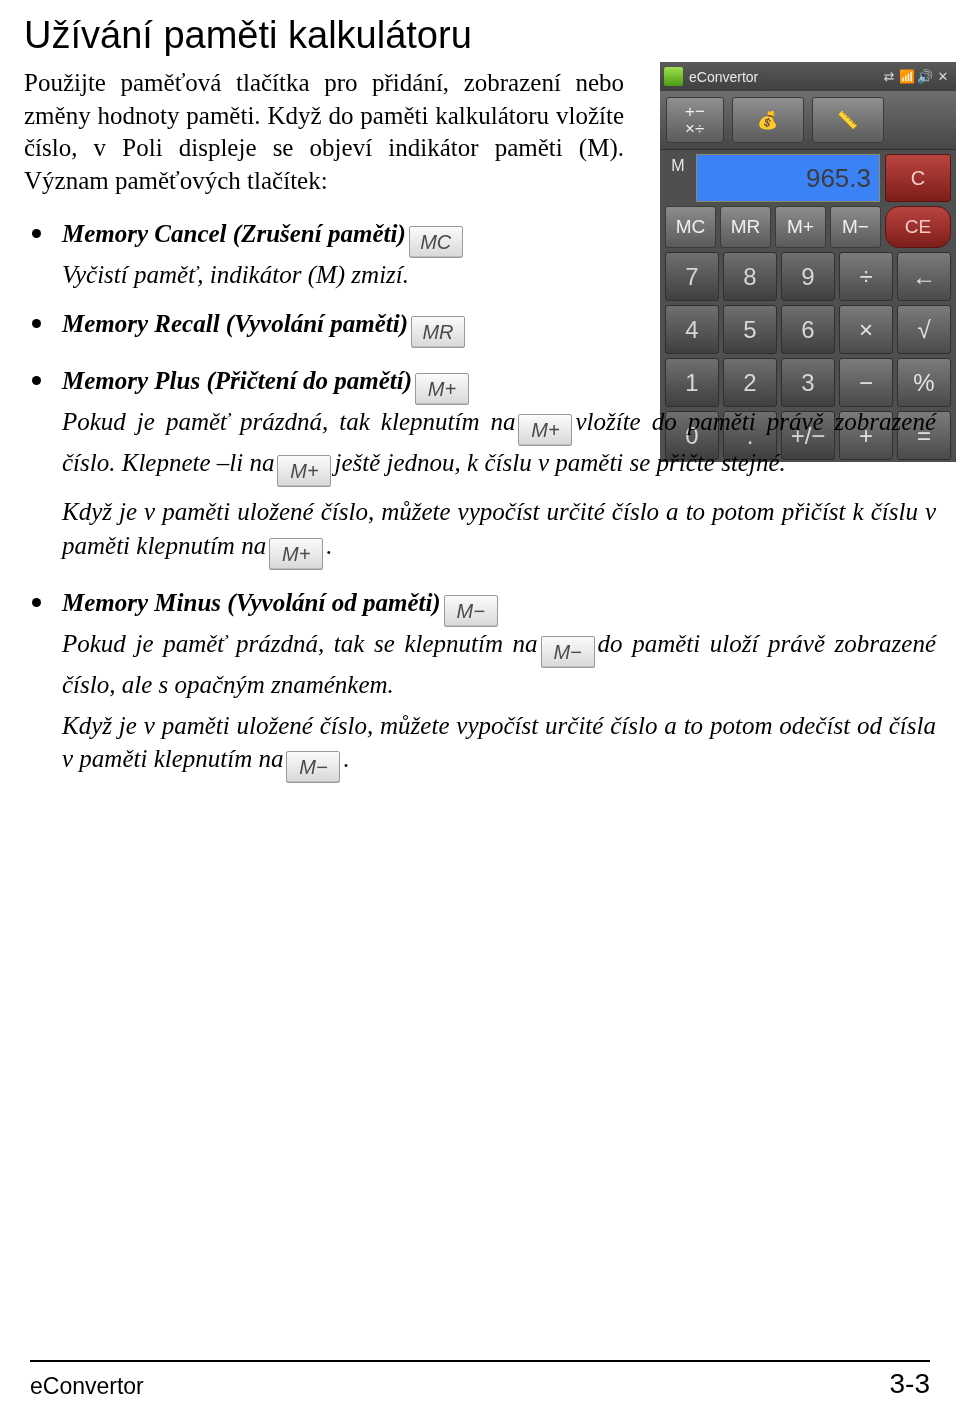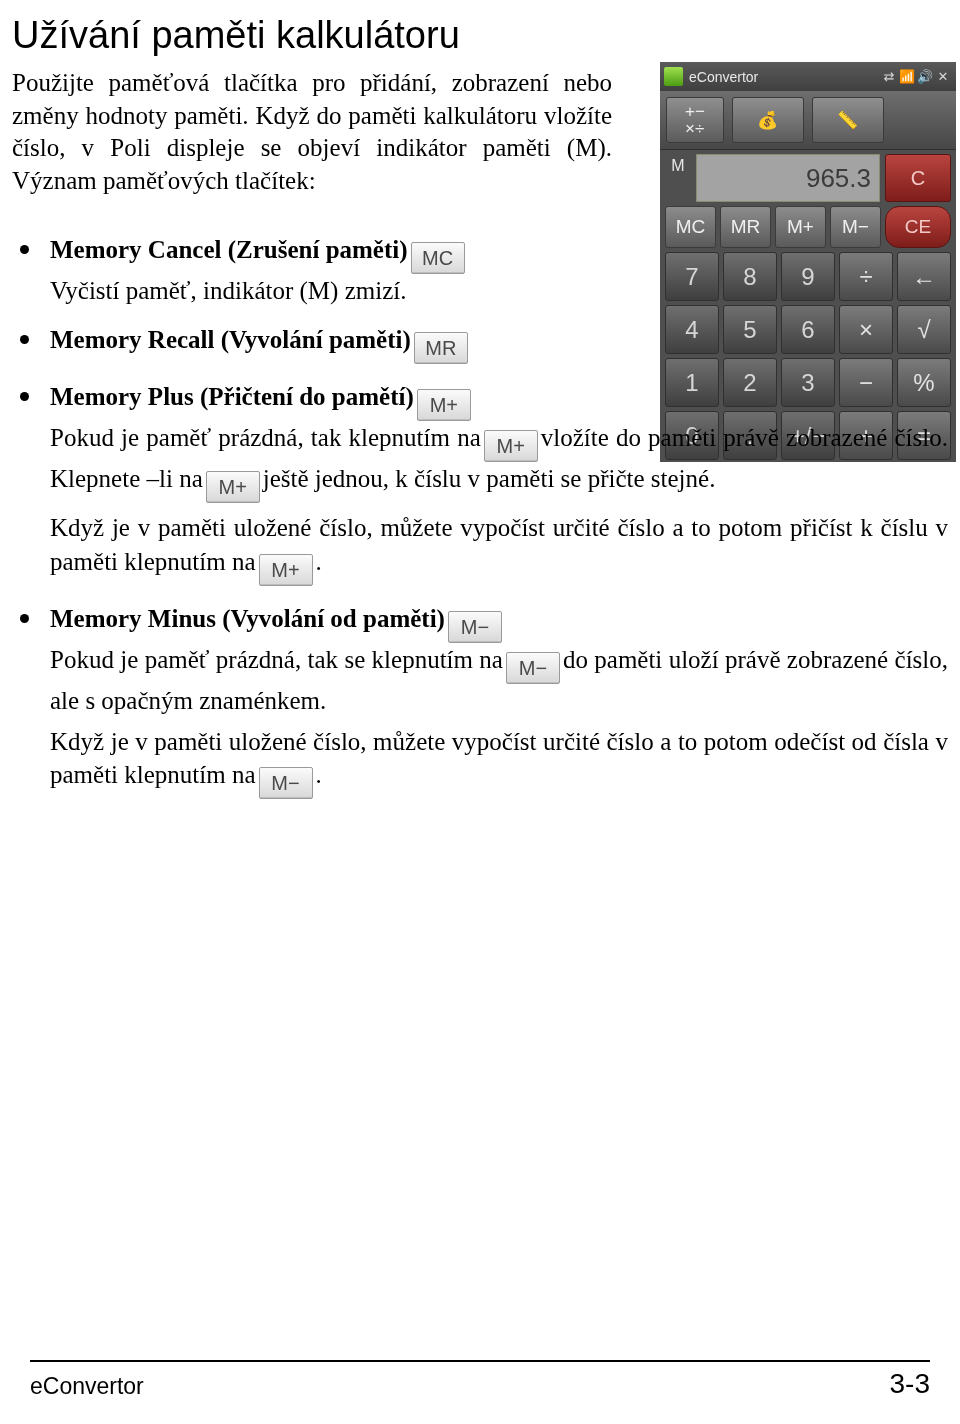--- a/index.html
+++ b/index.html
@@ -8,21 +8,21 @@
     background:#ffffff;
     font-family:"Liberation Serif", serif;
     color:#000;
     position:relative;
     overflow:hidden;
   }
   .page {
     position:relative;
     width:960px; height:1424px;
     box-sizing:border-box;
-    padding:0 12px;
+    padding:0 24px;
   }
   h1.title {
     font-family:"Liberation Sans", sans-serif;
     font-weight:normal;
     font-size:38px;
     margin:0;
     padding:14px 0 10px 0;
     letter-spacing:0px;
   }
   .intro {
@@ -84,21 +84,21 @@
     padding:4px 5px;
     gap:5px;
   }
   .calc .mem-ind {
     width:26px;
     display:flex;align-items:flex-start;justify-content:center;
     color:#e6e6e6; font-size:16px; padding-top:3px;
   }
   .calc .display {
     flex:1;
-    background:#a3a3a3;
+    background:#3b82f6;
     border:1px solid #8a8a70;
     color:#3b3b3b;
     font-size:26px;
     display:flex; align-items:center; justify-content:flex-end;
     padding-right:8px;
     font-family:"Liberation Sans", sans-serif;
   }
   .calc .cbtn {
     width:64px;
     background:linear-gradient(#b9443f,#7e1d1a);
@@ -133,23 +133,24 @@
     color:#d6d6d6; font-size:24px;
     display:flex;align-items:center;justify-content:center;
   }
   .calc .key.op {
     background:linear-gradient(#7b7b7b,#4a4a4a);
     color:#e2e2e2;
   }
   
   .content {
     position:relative;
-    margin-top:36px;
+    margin-top:20px;
     font-size:25px;
     line-height:1.33;
+    font-style:italic;
   }
   .bullet-item { position:relative; padding-left:38px; margin-bottom:16px; }
   .bullet-item .dot {
     position:absolute; left:8px; top:12px;
     width:9px;height:9px;border-radius:50%;background:#000;
   }
   .bold { font-weight:bold; }
   .line { display:block; }
   .flowline { display:block; text-align:justify; }
   

